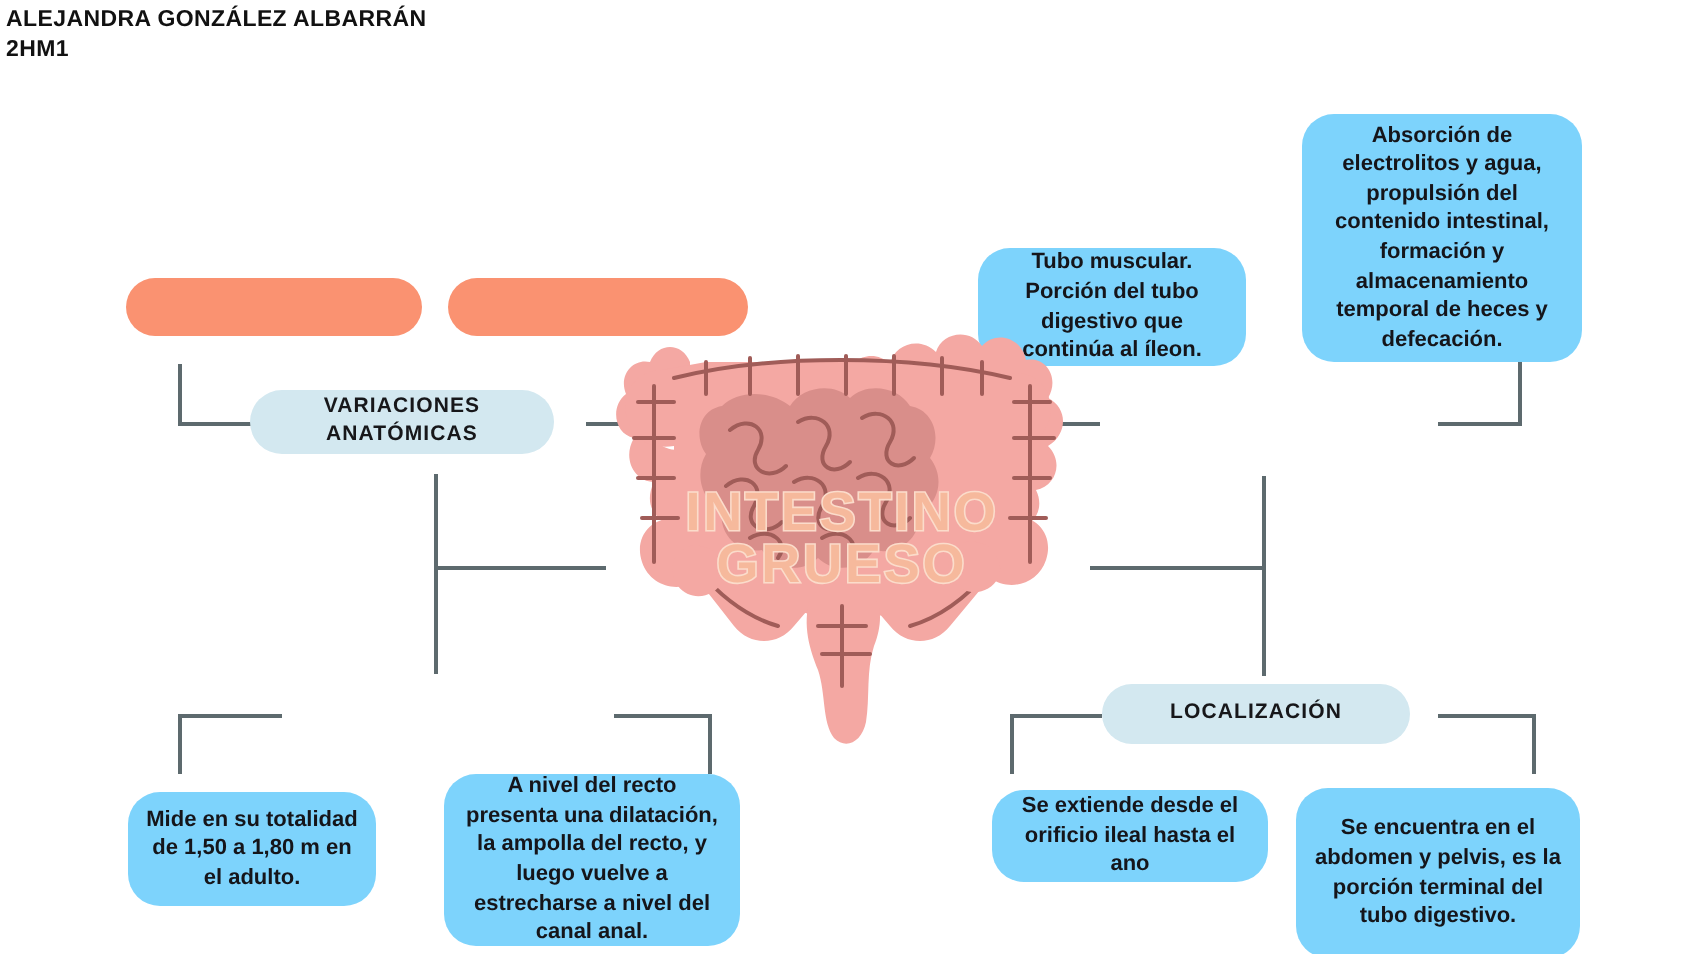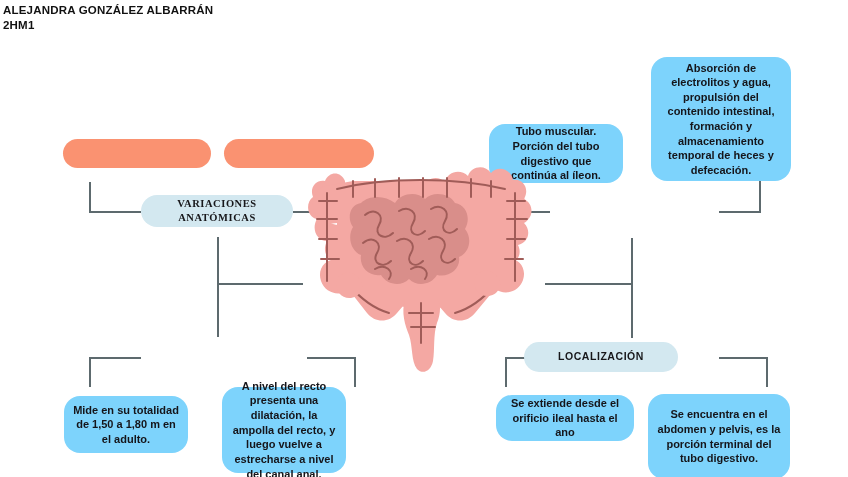--- a/index.html
+++ b/index.html
@@ -144,32 +144,32 @@
 
   <div class="orange-bar" style="left:63px; top:139px; width:148px; height:29px;"></div>
   <div class="orange-bar" style="left:224px; top:139px; width:150px; height:29px;"></div>
 
   <div class="orange-box" style="left:489px; top:110px; width:134px; height:59px;margin-top:14px;">Tubo muscular. Porción del tubo digestivo que continúa al íleon.</div>
 
   <div class="orange-box" style="left:651px; top:57px; width:140px; height:124px;">Absorción de electrolitos y agua, propulsión del contenido intestinal, formación y almacenamiento temporal de heces y defecación.</div>
 
   <div class="orange-box" style="left:64px; top:396px; width:124px; height:57px;">Mide en su totalidad de 1,50 a 1,80 m en el adulto.</div>
 
-  <div class="orange-box" style="left:222px; top:387px; width:124px; height:86px;">A nivel del recto presenta una dilatación, la ampolla del recto, y luego vuelve a estrecharse a nivel del canal anal.</div>
+  <div class="orange-box" style="left:222px; top:387px; width:148px; height:86px;">A nivel del recto presenta una dilatación, la ampolla del recto, y luego vuelve a estrecharse a nivel del canal anal.</div>
 
   <div class="orange-box" style="left:496px; top:395px; width:138px; height:46px;">Se extiende desde el orificio ileal hasta el ano</div>
 
   <div class="orange-box" style="left:648px; top:394px; width:142px; height:85px;text-align:center;">Se encuentra en el abdomen y pelvis, es la porción terminal del tubo digestivo.</div>
 
-  <div class="pill" style="left:141px; top:195px; width:152px; height:32px; white-space:pre-line;font-family:Liberation Serif, serif;">VARIACIONES
+  <div class="pill" style="left:125px; top:195px; width:152px; height:32px; white-space:pre-line;">VARIACIONES
 ANATÓMICAS</div>
 
 
 
-  <div class="pill" style="left:524px; top:342px; width:154px; height:30px;">LOCALIZACIÓN</div>
+  <div class="pill" style="left:551px; top:342px; width:154px; height:30px;">LOCALIZACIÓN</div>
 
   <div id="illustration">
     <svg width="232" height="218" viewBox="0 0 232 218" xmlns="http://www.w3.org/2000/svg">
       <defs>
         
       </defs>
       <g>
 
         <path d="M40 18
                  C 36 8, 24 8, 20 18
@@ -293,14 +293,18 @@
                  C 40 138, 52 136, 56 128
                  C 60 120, 52 108, 40 110 Z" fill="#f4a8a3"></path>
         <path d="M178 108
                  C 170 110, 166 120, 172 128
                  C 178 136, 190 134, 194 126
                  C 198 118, 190 106, 178 108 Z" fill="#f4a8a3"></path>
       </g>
     </svg>
   </div>
 
+  <div class="center-title">
+    <span>INTESTINO</span>
+    <span class="l2">GRUESO</span>
+  </div>
 
 </div>
 
 </body></html>

